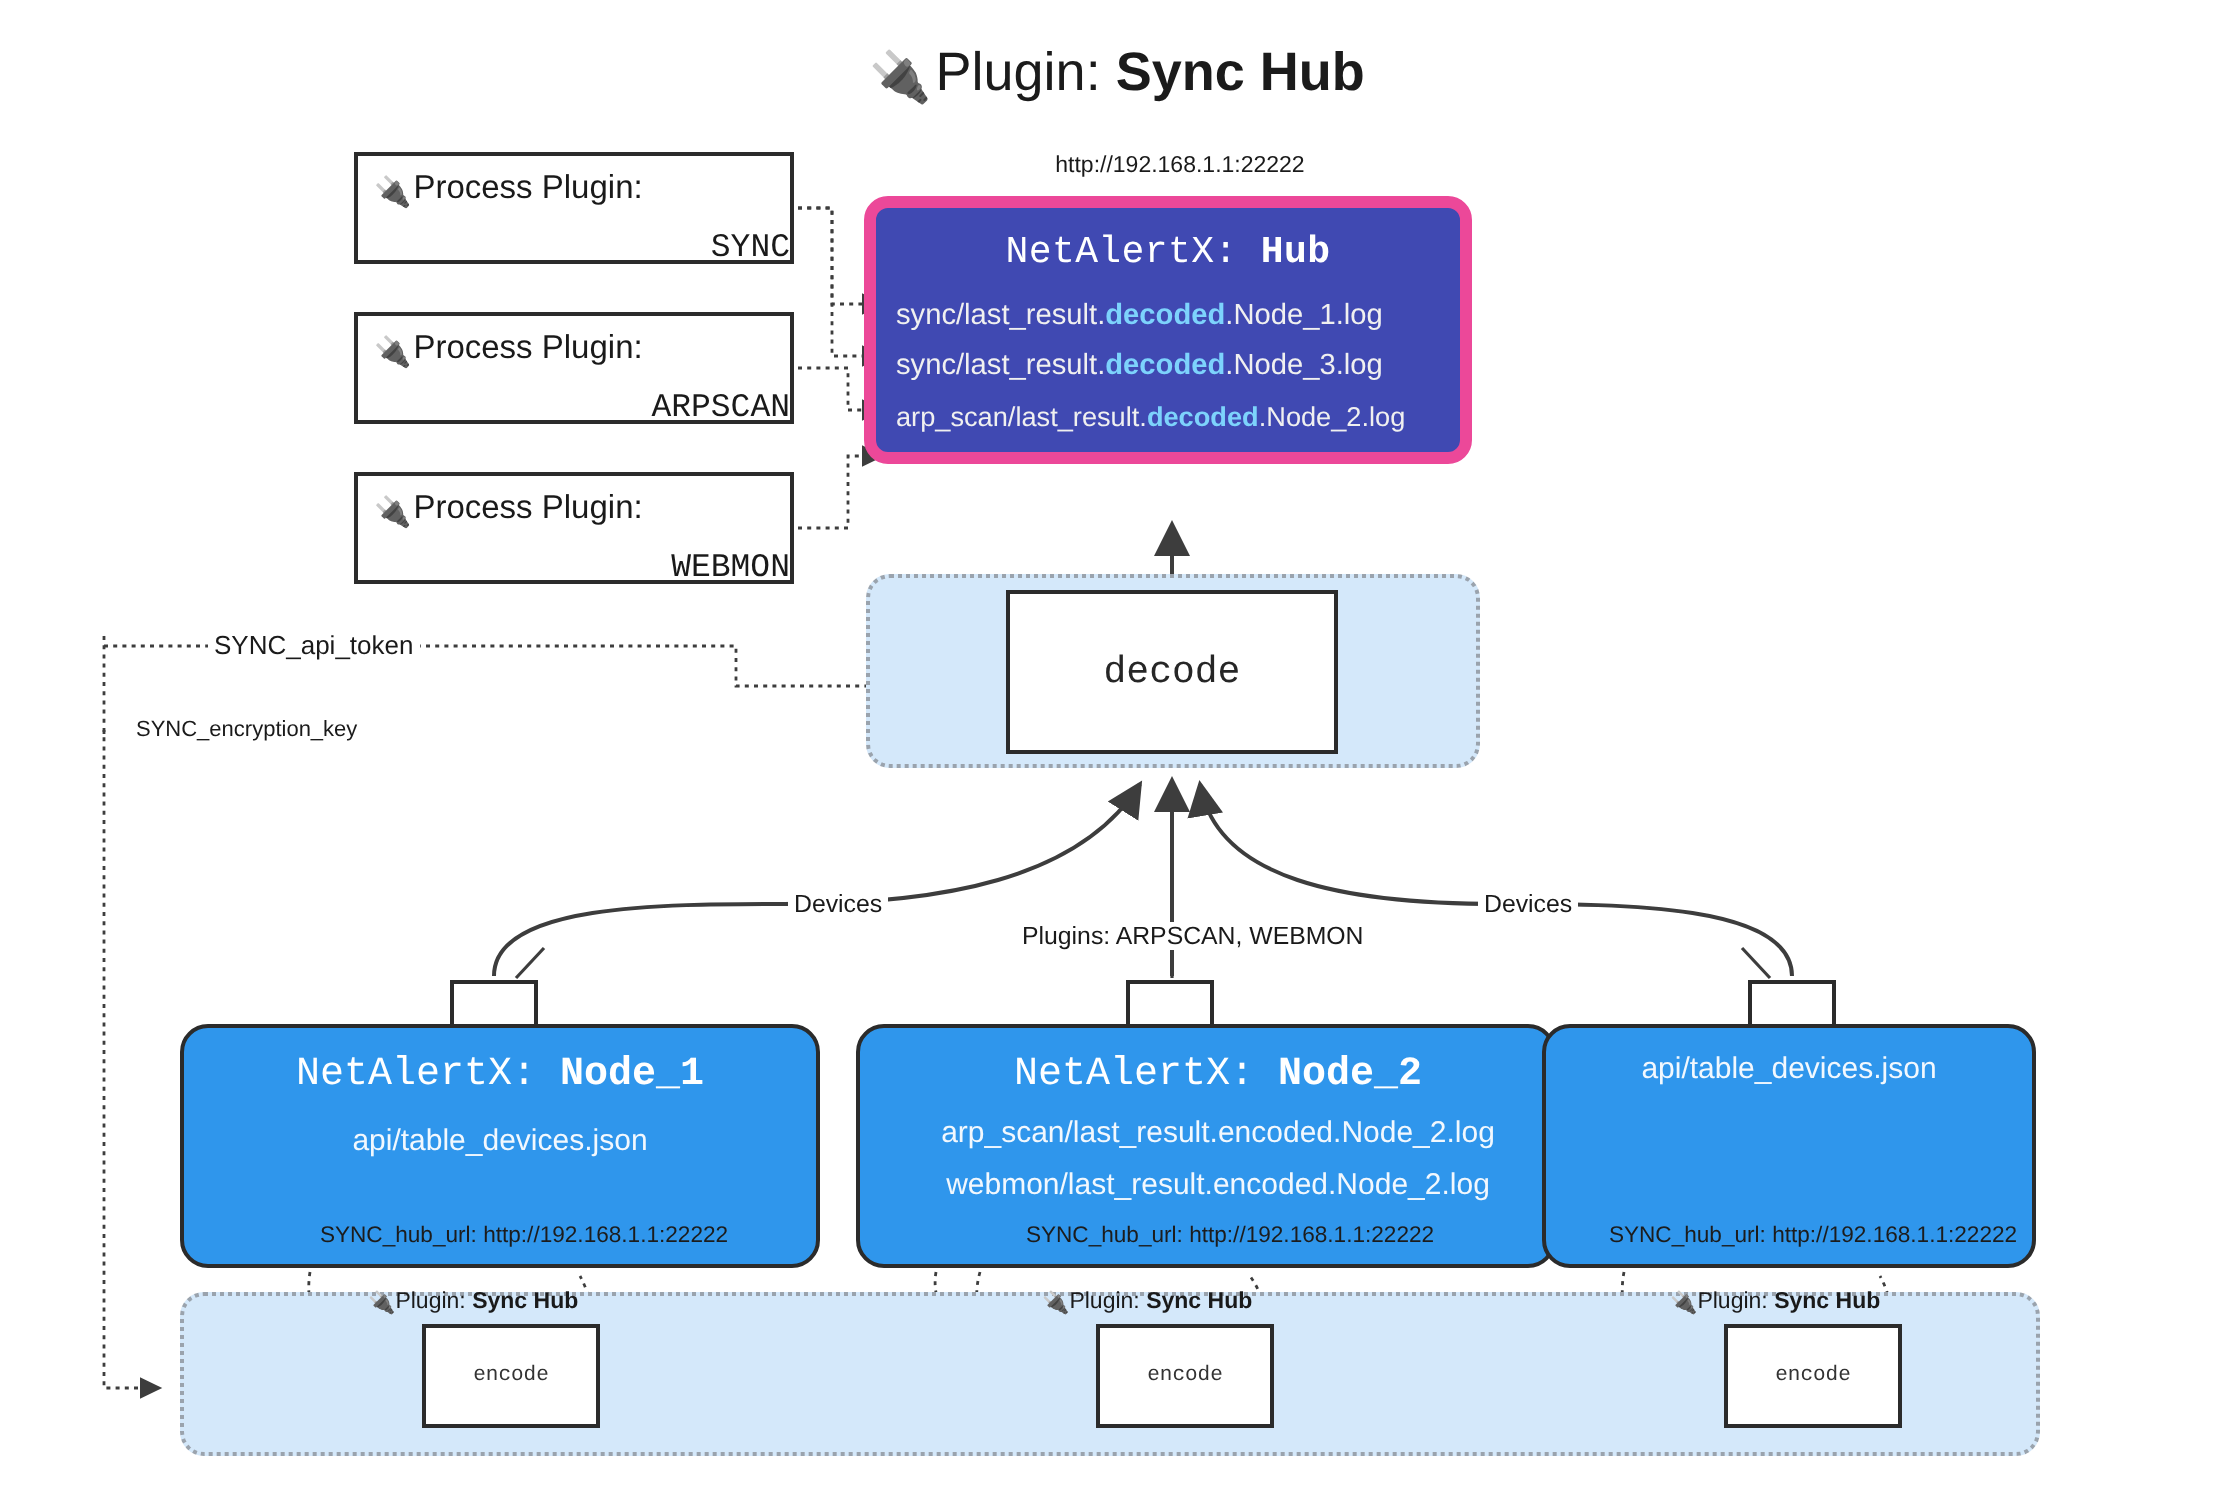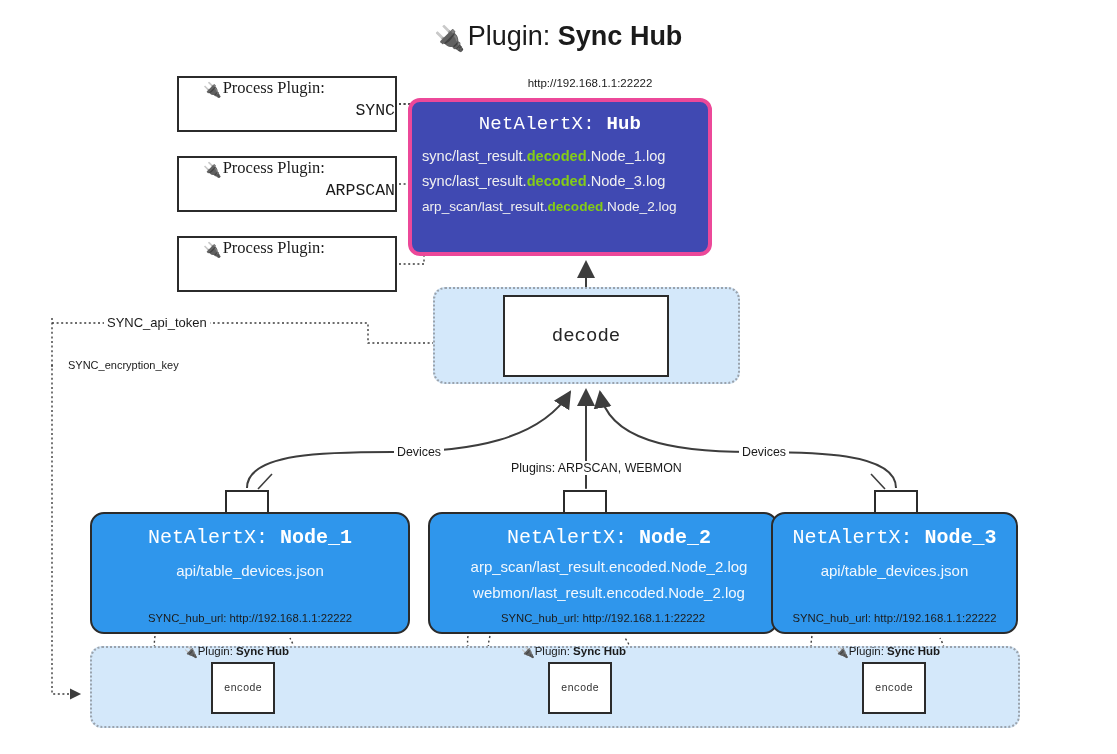--- a/index.html
+++ b/index.html
@@ -15,71 +15,71 @@
          font-size:27px;line-height:40px;color:#1b1b1b;white-space:nowrap;}
   #title .plug{font-size:25px;vertical-align:-2px;margin-right:2px;}
   #title .lbl{font-weight:400;}
   #title .val{font-weight:700;}
 
   
   #hub-url{position:absolute;left:470px;top:77px;width:240px;text-align:center;
            font-size:11.5px;color:#1a1a1a;}
 
   
-  #hub{left:408px;top:98px;width:304px;height:158px;background:#4049b2;
-       border:4px solid #ec4899;border-radius:12px;}
+  #hub{left:432px;top:98px;width:304px;height:134px;background:#4049b2;
+       border:6px solid #ec4899;border-radius:12px;}
   #hub .hdr{color:#ffffff;text-align:center;font-family:"Liberation Mono",monospace;
             font-size:19px;line-height:22px;margin-top:11px;letter-spacing:0.2px;}
   #hub .hdr b{font-weight:700;}
   #hub .rows{margin-top:9px;padding-left:10px;}
   #hub .r{color:#f0f0f0;font-size:14.6px;line-height:25px;white-space:nowrap;}
-  #hub .r b{font-weight:700;color:#84cc16;}
+  #hub .r b{font-weight:700;color:#7dd3fc;}
   #hub .r.small{font-size:13.6px;}
 
   
   .pp{background:#ffffff;border:2px solid #2b2b2b;width:220px;height:56px;}
-  .pp .l1{font-family:Liberation Serif, serif;font-size:16.5px;line-height:20px;
-          padding-left:24px;white-space:nowrap;}
+  .pp .l1{font-family:Liberation Sans, sans-serif;font-size:16.5px;line-height:32px;
+          padding-left:8px;white-space:nowrap;}
   .pp .l2{font-family:"Liberation Mono",monospace;font-size:16.5px;line-height:22px;
           text-align:right;}
   .pp .plug{font-size:15px;vertical-align:-2px;margin-right:1px;}
   #pp0{left:177px;top:76px;}
   #pp1{left:177px;top:156px;}
   #pp2{left:177px;top:236px;}
 
   
   #decode-grp{left:433px;top:287px;width:307px;height:97px;background:#d4e8fa;
               border:2px dotted #9aa3ad;border-radius:12px;}
   #decode{left:503px;top:295px;width:166px;height:82px;background:#ffffff;
           border:2px solid #2b2b2b;display:flex;align-items:center;justify-content:center;
           font-family:"Liberation Mono",monospace;font-size:19px;color:#262626;}
 
   
   .nodebox{background:#2f96ec;border:2px solid #2b2b2b;border-radius:14px;}
   .nodebox .hdr{color:#ffffff;text-align:center;font-family:"Liberation Mono",monospace;
                 font-size:20px;line-height:24px;margin-top:12px;}
   .nodebox .hdr b{font-weight:700;}
   .nodebox .mid{text-align:center;color:#f2f8fe;font-size:15px;line-height:26px;margin-top:8px;}
-  .nodebox .foot{position:absolute;left:0;bottom:8px;width:100%;text-align:center;
+  .nodebox .foot{position:absolute;left:12px;bottom:8px;width:100%;text-align:center;
                  color:#1c1c1c;font-size:11.3px;}
   #n1{left:90px;top:512px;width:320px;height:122px;}
   #n2{left:428px;top:512px;width:350px;height:122px;padding-left:12px;}
   #n3{left:771px;top:512px;width:247px;height:122px;}
   #n2 .mid{margin-top:4px;}
 
   
   .env{width:44px;height:32px;background:#ffffff;border:2px solid #2b2b2b;}
   #env1{left:225px;top:490px;}
   #env2{left:563px;top:490px;}
   #env3{left:874px;top:490px;}
 
   
   #enc-grp{left:90px;top:646px;width:930px;height:82px;background:#d4e8fa;
            border:2px dotted #9aa3ad;border-radius:12px;}
-  .enc{background:#ffffff;border:2px solid #2b2b2b;width:64px;height:52px;
+  .enc{background:#ffffff;border:2px solid #2b2b2b;width:89px;height:52px;
        display:flex;align-items:center;justify-content:center;
        font-family:"Liberation Mono",monospace;font-size:10.5px;color:#333;}
   #enc1{left:211px;top:662px;}
   #enc2{left:548px;top:662px;}
   #enc3{left:862px;top:662px;}
   .enclbl{position:absolute;font-size:11.5px;white-space:nowrap;color:#1a1a1a;}
   .enclbl b{font-weight:700;}
   .enclbl .plug{font-size:11px;vertical-align:-1px;}
   #enclbl1{left:184px;top:645px;}
   #enclbl2{left:521px;top:645px;}
@@ -182,20 +182,21 @@
   <div class="node pp" id="pp0">
     <div class="l1"><span class="plug">🔌</span><span>Process Plugin:</span></div>
     <div class="l2">SYNC</div>
   </div>
   <div class="node pp" id="pp1">
     <div class="l1"><span class="plug">🔌</span><span>Process Plugin:</span></div>
     <div class="l2">ARPSCAN</div>
   </div>
   <div class="node pp" id="pp2">
     <div class="l1"><span class="plug">🔌</span><span>Process Plugin:</span></div>
+    <div class="l2">WEBMON</div>
   </div>
 
   <div class="node" id="decode-grp"></div>
   <div class="node" id="decode">decode</div>
 
   <div class="elbl" id="lbl-api">SYNC_api_token</div>
   <div class="elbl" id="lbl-enc">SYNC_encryption_key</div>
 
   <div class="elbl" id="lbl-dev1">Devices</div>
   <div class="elbl" id="lbl-dev2">Devices</div>
@@ -218,24 +219,20 @@
     <div class="hdr">
       <span>NetAlertX:</span>
       <b>Node_2</b>
     </div>
     <div class="mid">arp_scan/last_result.encoded.Node_2.log</div>
     <div class="mid" style="margin-top:0">webmon/last_result.encoded.Node_2.log</div>
     <div class="foot">SYNC_hub_url: http://192.168.1.1:22222</div>
   </div>
 
   <div class="node nodebox" id="n3">
-    <div class="hdr">
-      <span>NetAlertX:</span>
-      <b>Node_3</b>
-    </div>
     <div class="mid">api/table_devices.json</div>
     <div class="foot">SYNC_hub_url: http://192.168.1.1:22222</div>
   </div>
 
   <div class="node" id="enc-grp"></div>
 
   <div class="enclbl" id="enclbl1"><span class="plug">🔌</span><span>Plugin:</span> <b>Sync Hub</b></div>
   <div class="enclbl" id="enclbl2"><span class="plug">🔌</span><span>Plugin:</span> <b>Sync Hub</b></div>
   <div class="enclbl" id="enclbl3"><span class="plug">🔌</span><span>Plugin:</span> <b>Sync Hub</b></div>
 

